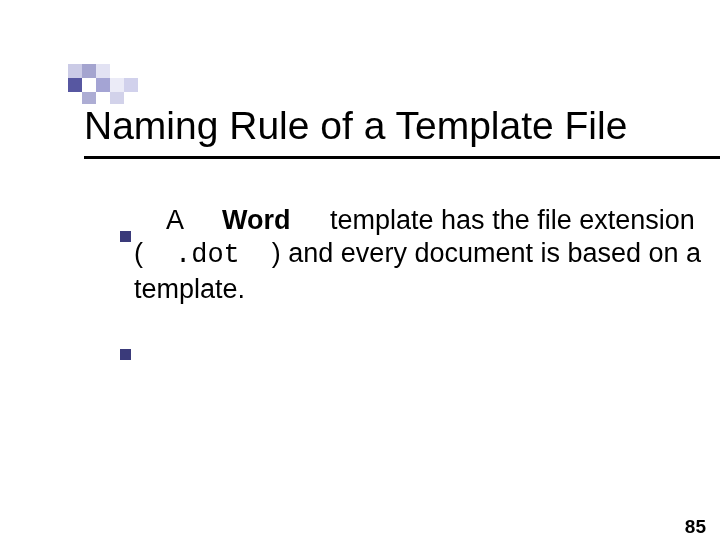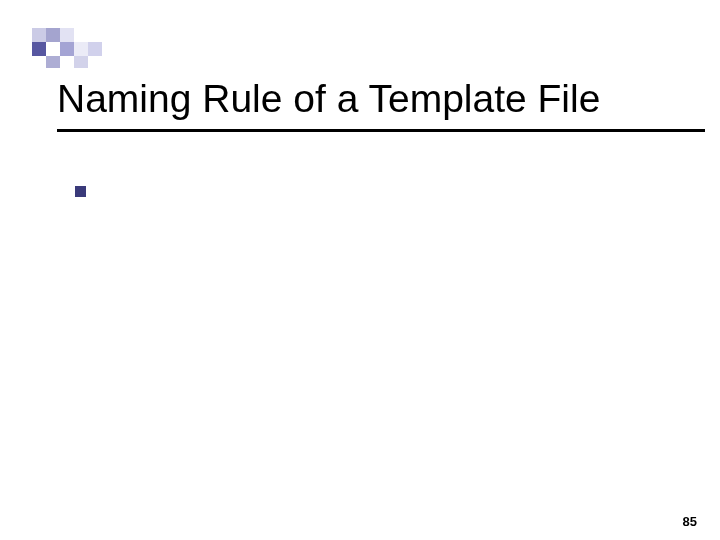--- a/index.html
+++ b/index.html
@@ -1,15 +1,15 @@
 <!DOCTYPE html>
 <html><head>
 <meta charset="utf-8">
 <style>
-  * { margin: 7px; padding: 0; box-sizing: border-box; }
+  * { margin: 16px; padding: 0; box-sizing: border-box; }
   body {
     width: 720px;
     height: 540px;
     background: #ffffff;
     font-family: Arial, Helvetica, sans-serif;
     position: relative;
     overflow: hidden;
   }
   .decoration {
     position: absolute;
@@ -61,21 +61,21 @@
     background: #3a3a7a;
   }
   .bold { font-weight: bold; }
   .mono {
     font-family: "Courier New", Courier, monospace;
   }
   .page-number {
     position: absolute;
     bottom: 18px;
     right: 30px;
-    font-size: 13px;
+    font-size: 19px;
     font-weight: bold;
     color: #000000;
   }
 </style>
 </head>
 <body>
 
 <div class="decoration">
     <div class="deco-square" style="left: 4px; top: 0px; width: 14px; height: 14px; background: rgb(106, 106, 184); opacity: 0.35;"></div>
     <div class="deco-square" style="left: 18px; top: 0px; width: 14px; height: 14px; background: rgb(74, 74, 160); opacity: 0.5;"></div>
@@ -85,16 +85,17 @@
     <div class="deco-square" style="left: 46px; top: 14px; width: 14px; height: 14px; background: rgb(154, 154, 216); opacity: 0.2;"></div>
     <div class="deco-square" style="left: 60px; top: 14px; width: 14px; height: 14px; background: rgb(122, 122, 200); opacity: 0.35;"></div>
     <div class="deco-square" style="left: 18px; top: 28px; width: 14px; height: 12px; background: rgb(74, 74, 160); opacity: 0.45;"></div>
     <div class="deco-square" style="left: 46px; top: 28px; width: 14px; height: 12px; background: rgb(106, 106, 184); opacity: 0.3;"></div>
   </div>
 
 <h1 class="slide-title">Naming Rule of a Template File</h1>
 <div class="title-underline"></div>
 
 <div class="content">
+    <div class="bullet-item"><span class="bullet-marker"></span><span><span>A </span><span class="bold">Word</span><span> template has the file extension (</span><span class="mono">.dot</span><span>) and every document is based on a template.</span></span></div>
     <div class="bullet-item"><span class="bullet-marker"></span></div>
   </div>
 
 <div class="page-number">85</div>
 
 </body></html>

